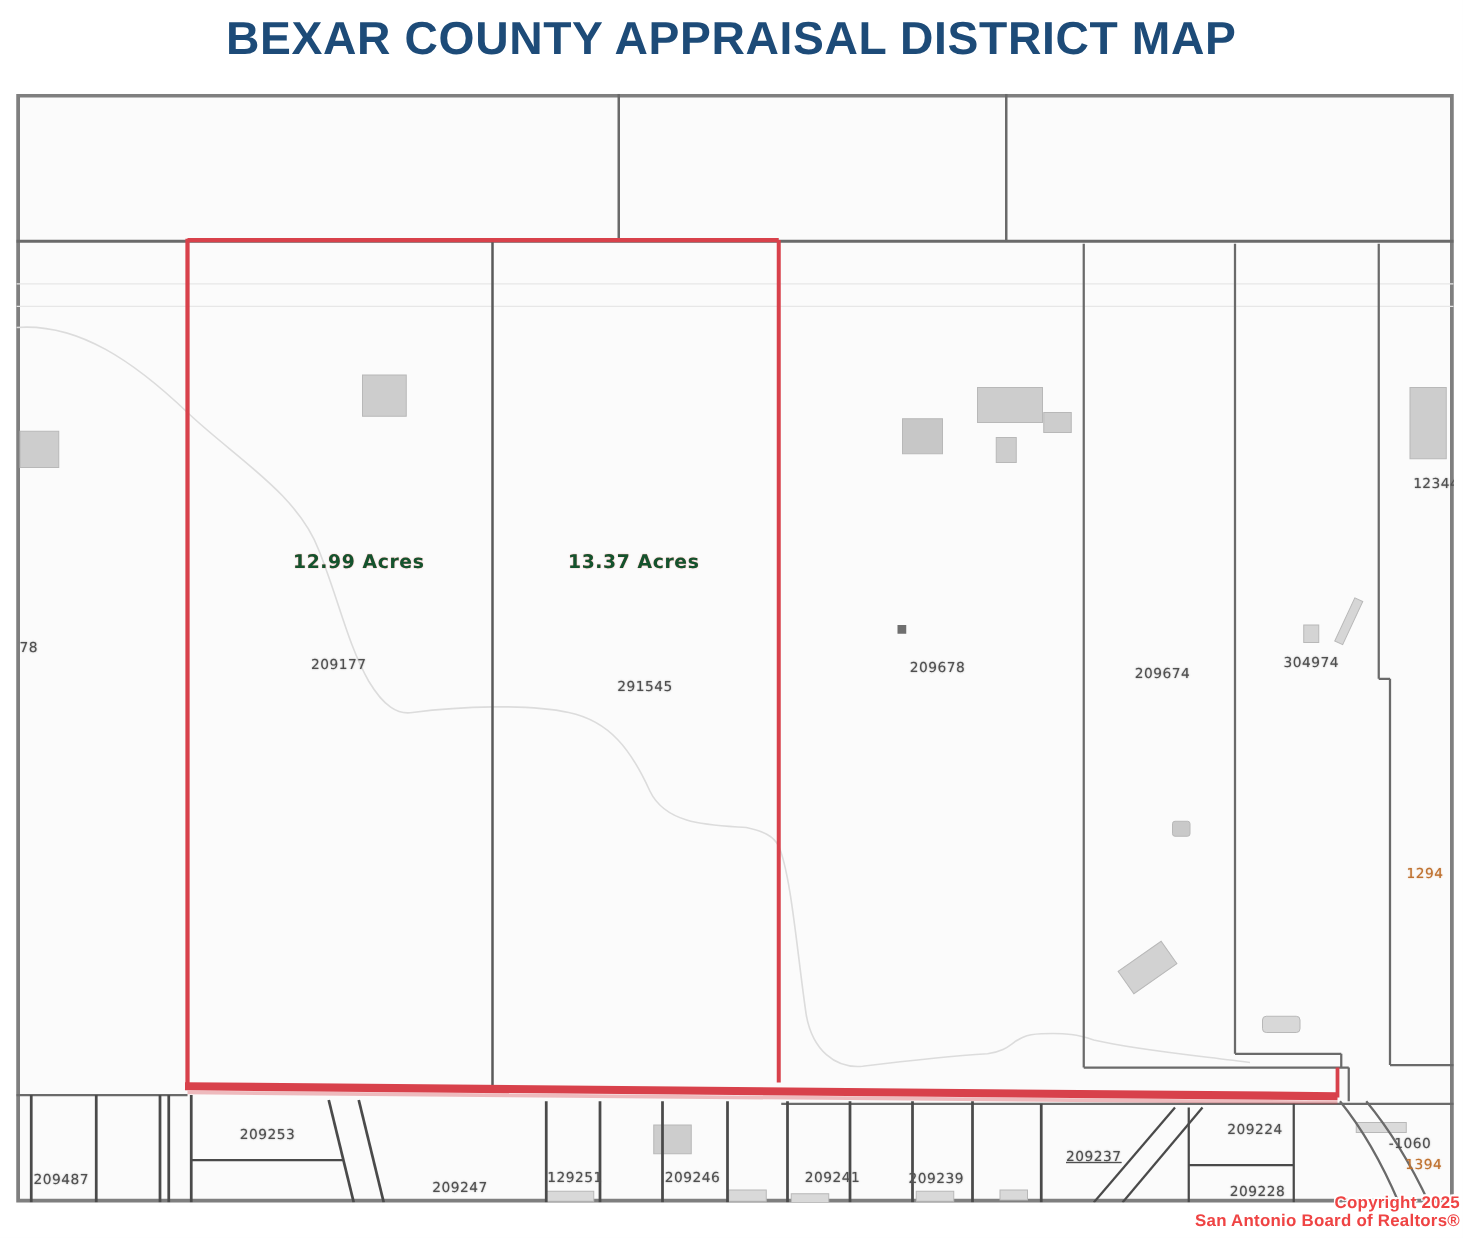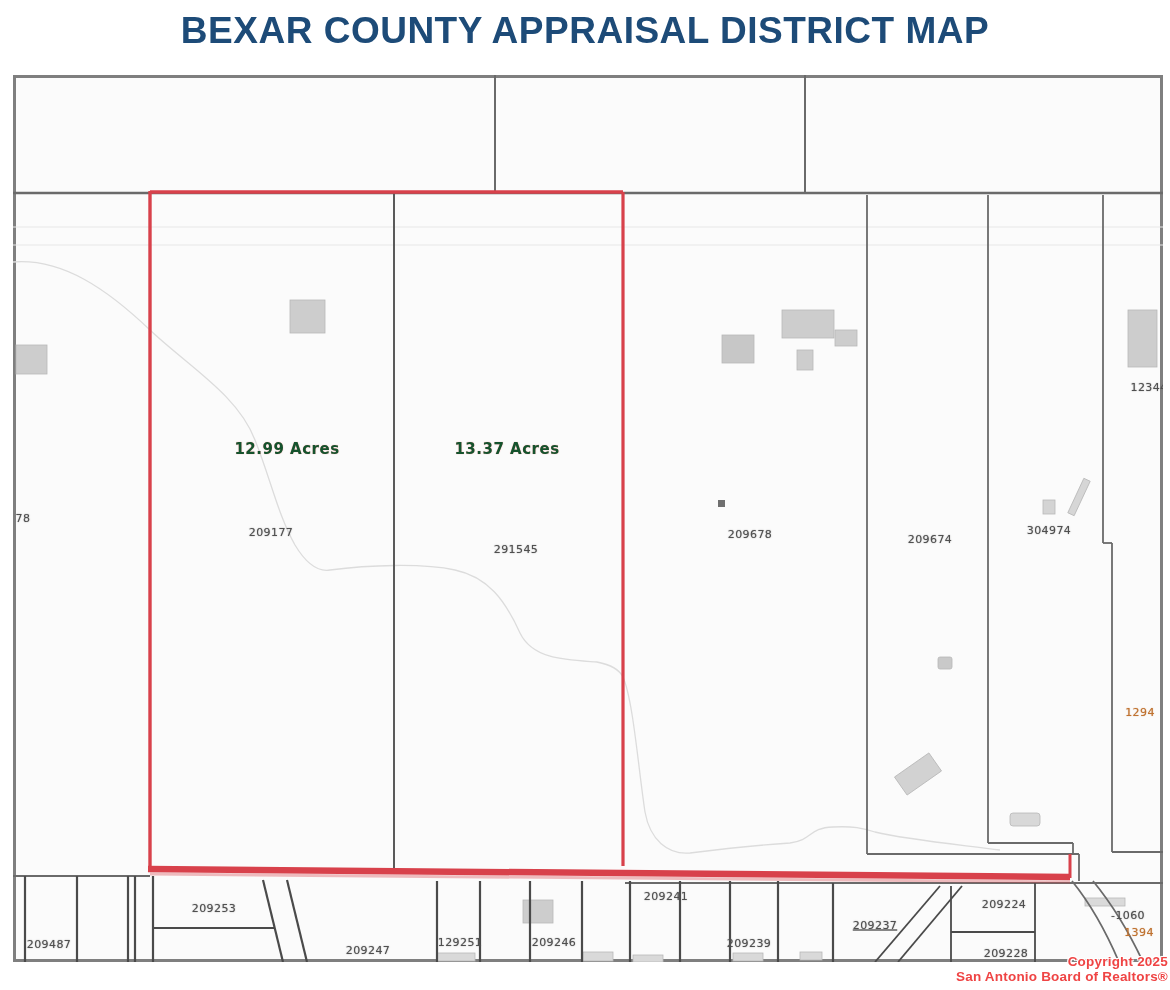--- a/index.html
+++ b/index.html
@@ -129,27 +129,27 @@
     </svg>
 
     <div class="labels-layer" id="labels-layer">
         <div class="plabel" style="left: 10px; top: 443px;">78</div>
         <div class="plabel" style="left: 258px; top: 457px;">209177</div>
         <div class="plabel" style="left: 503px; top: 474px;">291545</div>
         <div class="plabel" style="left: 737px; top: 459px;">209678</div>
         <div class="plabel" style="left: 917px; top: 430px; margin-top: 34px;">209674</div>
         <div class="plabel" style="left: 1036px; top: 455px;">304974</div>
         <div class="plabel" style="left: 1136px; top: 312px;">12344</div>
-        <div class="plabel orange" style="left: 1127px; top: 637px; text-align: center;">1294</div>
+        <div class="plabel orange" style="left: 1127px; top: 624px; text-align: center;">1294</div>
         <div class="plabel" style="left: 36px; top: 869px;">209487</div>
         <div class="plabel" style="left: 201px; top: 833px;">209253</div>
         <div class="plabel" style="left: 355px; top: 875px;">209247</div>
         <div class="plabel" style="left: 447px; top: 867px;">129251</div>
         <div class="plabel" style="left: 541px; top: 867px;">209246</div>
-        <div class="plabel" style="left: 641px; top: 821px; padding-left: 24px;">209241</div>
+        <div class="plabel" style="left: 641px; top: 867px; padding-left: 24px;">209241</div>
         <div class="plabel" style="left: 736px; top: 868px;">209239</div>
         <div class="plabel" style="left: 862px; top: 850px; text-decoration: underline;">209237</div>
         <div class="plabel" style="left: 991px; top: 829px;">209224</div>
         <div class="plabel" style="left: 993px; top: 878px;">209228</div>
         <div class="plabel" style="left: 1076px; top: 840px; margin-left: 39px;">-1060</div>
         <div class="plabel orange" style="left: 1126px; top: 857px;">1394</div>
         <div class="acre" style="left: 274px; top: 374px;">12.99 Acres</div>
         <div class="acre" style="left: 494px; top: 374px;">13.37 Acres</div>
       </div>
   </div>

